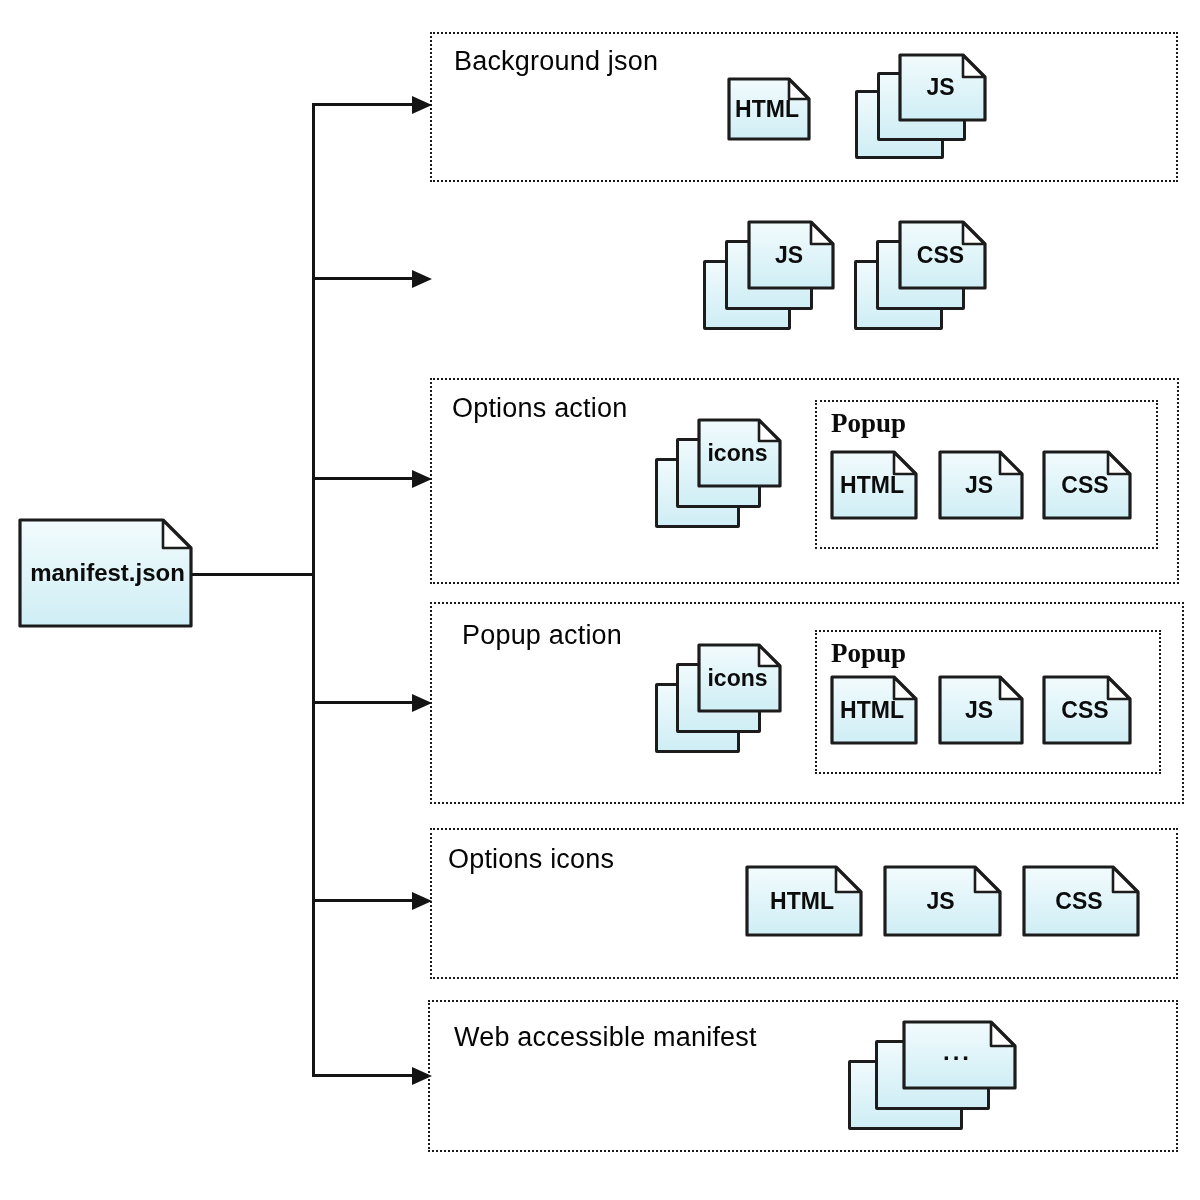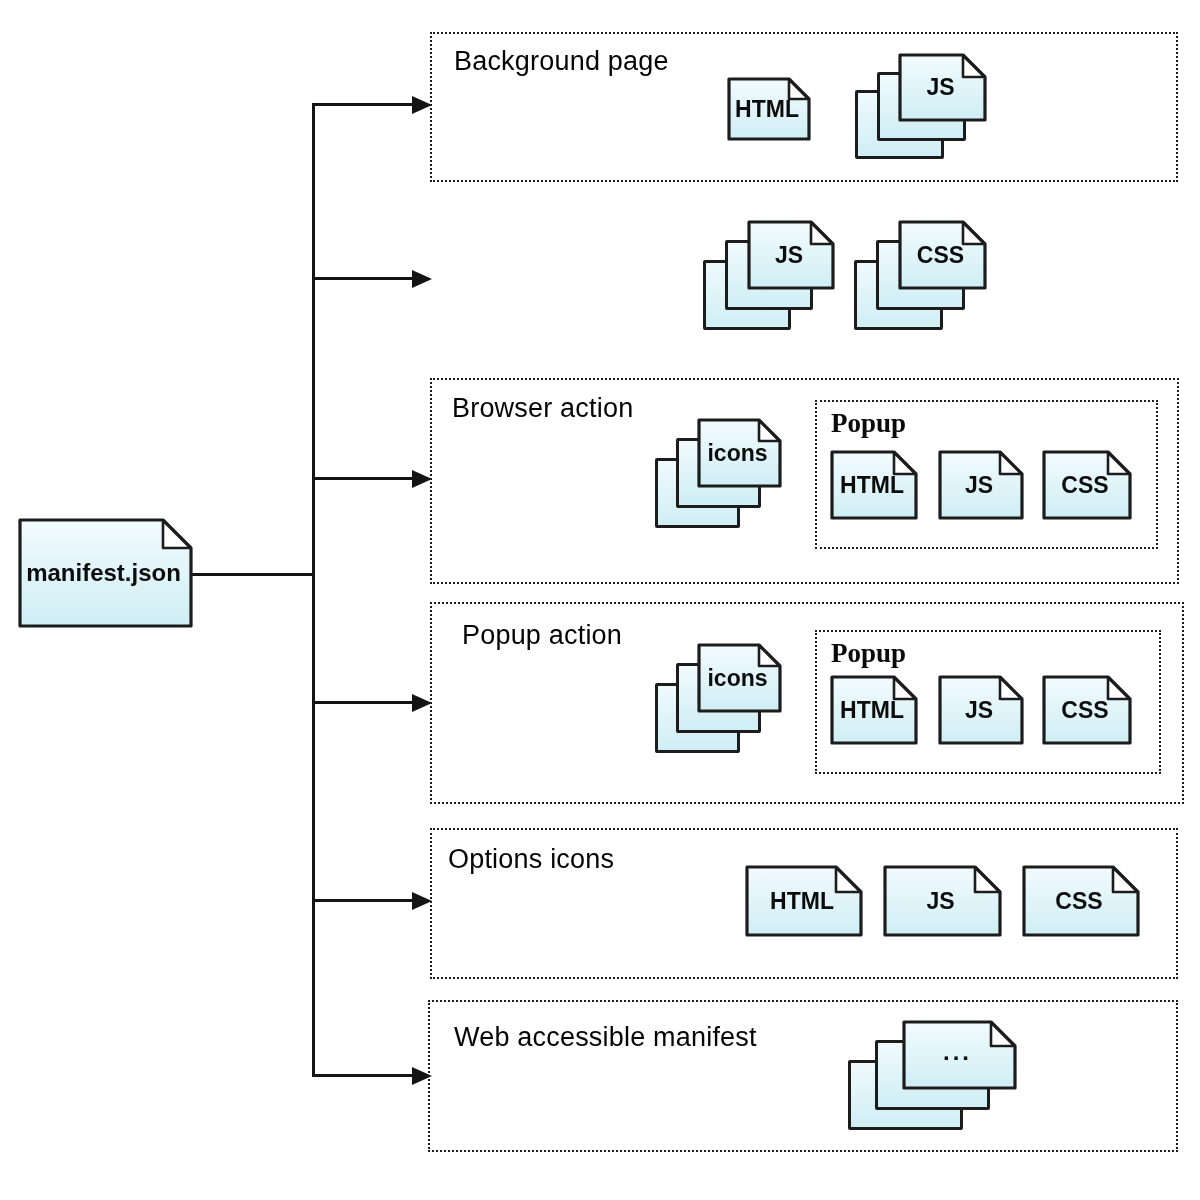--- a/index.html
+++ b/index.html
@@ -59,30 +59,30 @@
 
   <div class="line" style="left:312px;top:701px;width:102px;height:3px;"></div>
   <div class="arrowhead" style="left:412px;top:693.5px;"></div>
 
   <div class="line" style="left:312px;top:899px;width:102px;height:3px;"></div>
   <div class="arrowhead" style="left:412px;top:891.5px;"></div>
 
   <div class="line" style="left:312px;top:1074px;width:102px;height:3px;"></div>
   <div class="arrowhead" style="left:412px;top:1066.5px;"></div>
 
-  <div class="doc" style="left:18px;top:518px;width:175px;height:110px;">
+  <div class="doc" style="left:18px;top:518px;width:175px;height:110px;padding-left:8px;">
       <svg width="175" height="110" viewBox="0 0 175 110">
     <path d="M2 2 H 145 L 173 30 V 108 H 2 Z" fill="url(#docGradient)" stroke="#1c1c1c" stroke-width="3.2" stroke-linejoin="round"></path>
     <path d="M 145 2.5 L 172.5 30 L 145 30 Z" fill="#ffffff" stroke="#1c1c1c" stroke-width="2.6" stroke-linejoin="round"></path>
   </svg>
     <span class="doc-label" style="font-size:24px;">manifest.json</span>
   </div>
 
   <div class="section-box" style="left:430px;top:32px;width:744px;height:146px;">
-    <div class="section-label" style="left:22px;top:12px;">Background page</div>
+    <div class="section-label" style="left:22px;top:12px;">Background json</div>
   </div>
   <div class="doc" style="left:727px;top:77px;width:84px;height:64px;">
       <svg width="84" height="64" viewBox="0 0 84 64">
     <path d="M2 2 H 62 L 82 22 V 62 H 2 Z" fill="url(#docGradient)" stroke="#1c1c1c" stroke-width="3.2" stroke-linejoin="round"></path>
     <path d="M 62 2.5 L 81.5 22 L 62 22 Z" fill="#ffffff" stroke="#1c1c1c" stroke-width="2.6" stroke-linejoin="round"></path>
   </svg>
     <span class="doc-label">HTML</span>
   </div>
   <div class="stack" style="left:855px;top:53px;width:132px;height:107px;">
     <div class="sheet" style="left:0px;top:37px;width:89px;height:69px;"></div>
@@ -113,21 +113,21 @@
     <div class="doc" style="left:44px;top:0px;width:89px;height:70px;">
         <svg width="89" height="70" viewBox="0 0 89 70">
     <path d="M2 2 H 65 L 87 24 V 68 H 2 Z" fill="url(#docGradient)" stroke="#1c1c1c" stroke-width="3.2" stroke-linejoin="round"></path>
     <path d="M 65 2.5 L 86.5 24 L 65 24 Z" fill="#ffffff" stroke="#1c1c1c" stroke-width="2.6" stroke-linejoin="round"></path>
   </svg>
       <span class="doc-label">CSS</span>
     </div>
   </div>
 
   <div class="section-box" style="left:430px;top:378px;width:745px;height:202px;">
-    <div class="section-label" style="left:20px;top:13px;">Browser action</div>
+    <div class="section-label" style="left:20px;top:13px;">Options action</div>
     <div class="popup-box" style="left:383px;top:20px;width:339px;height:145px;">
       <div class="popup-label" style="left:14px;top:6px;">Popup</div>
     </div>
   </div>
   <div class="stack" style="left:655px;top:418px;width:127px;height:110px;">
     <div class="sheet" style="left:0px;top:40px;width:85px;height:70px;"></div>
     <div class="sheet" style="left:21px;top:20px;width:85px;height:70px;"></div>
     <div class="doc" style="left:42px;top:0px;width:85px;height:70px;">
         <svg width="85" height="70" viewBox="0 0 85 70">
     <path d="M2 2 H 62 L 83 23 V 68 H 2 Z" fill="url(#docGradient)" stroke="#1c1c1c" stroke-width="3.2" stroke-linejoin="round"></path>

